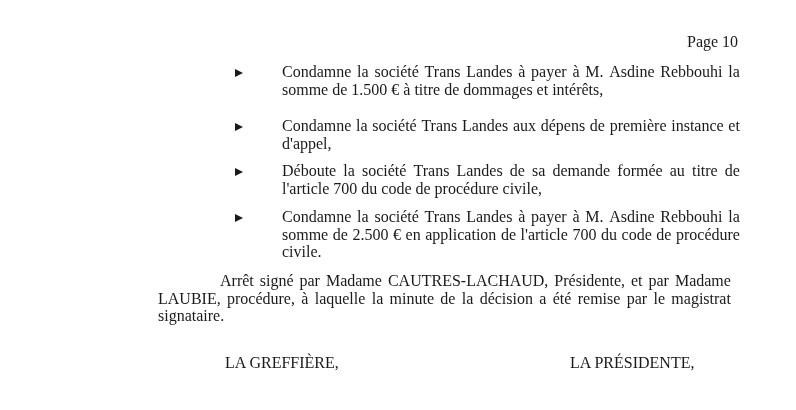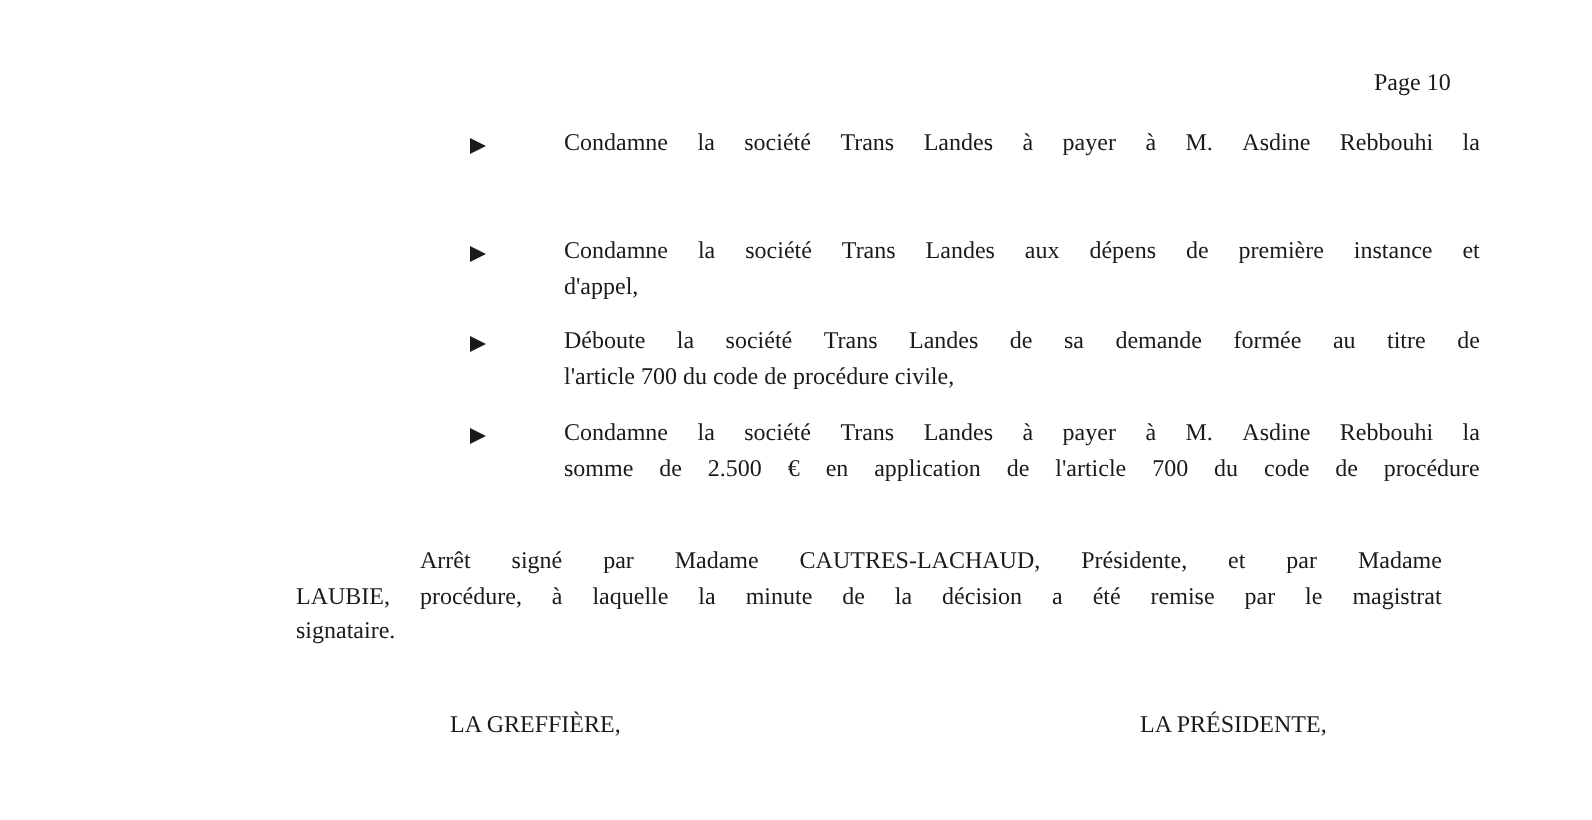--- a/index.html
+++ b/index.html
@@ -3,21 +3,21 @@
 <meta charset="utf-8">
 <style>
   html, body { margin: 0; padding: 0; background: #ffffff; }
   .page {
     position: relative;
     width: 796px;
     height: 410px;
     background: #ffffff;
     color: #1a1a1a;
     font-family: "Liberation Serif", "DejaVu Serif", serif;
-    font-size: 12px;
+    font-size: 16px;
     overflow: hidden;
   }
   .page-number {
     position: absolute;
     top: 33px;
     left: 687px;
     line-height: 17.5px;
     white-space: nowrap;
   }
   .bullet-item {
@@ -39,21 +39,21 @@
     line-height: 17.5px;
     min-height: 17.5px;
     white-space: nowrap;
   }
   .line.just {
     display: flex;
     justify-content: space-between;
   }
   .paragraph {
     position: absolute;
-    left: 148px;
+    left: 158px;
     top: 272px;
     width: 573px;
   }
   .paragraph .indent { margin-left: 62px; }
   .sig {
     position: absolute;
     top: 354px;
     line-height: 17.5px;
     white-space: nowrap;
   }
@@ -76,20 +76,21 @@
         <span>Trans</span>
         <span>Landes</span>
         <span>à</span>
         <span>payer</span>
         <span>à</span>
         <span>M.</span>
         <span>Asdine</span>
         <span>Rebbouhi</span>
         <span>la</span>
       </div>
+    <div class="line">somme de 1.500 € à titre de dommages et intérêts,</div>
   </div>
 
   <div class="bullet-item" style="top:117px">
     <span class="marker"></span>
     <div class="line just">
         <span>Condamne</span>
         <span>la</span>
         <span>société</span>
         <span>Trans</span>
         <span>Landes</span>
@@ -146,20 +147,21 @@
         <span>en</span>
         <span>application</span>
         <span>de</span>
         <span>l'article</span>
         <span>700</span>
         <span>du</span>
         <span>code</span>
         <span>de</span>
         <span>procédure</span>
       </div>
+    <div class="line">civile.</div>
   </div>
 
   <div class="paragraph">
     <div class="line just indent">
         <span>Arrêt</span>
         <span>signé</span>
         <span>par</span>
         <span>Madame</span>
         <span>CAUTRES-LACHAUD,</span>
         <span>Présidente,</span>

